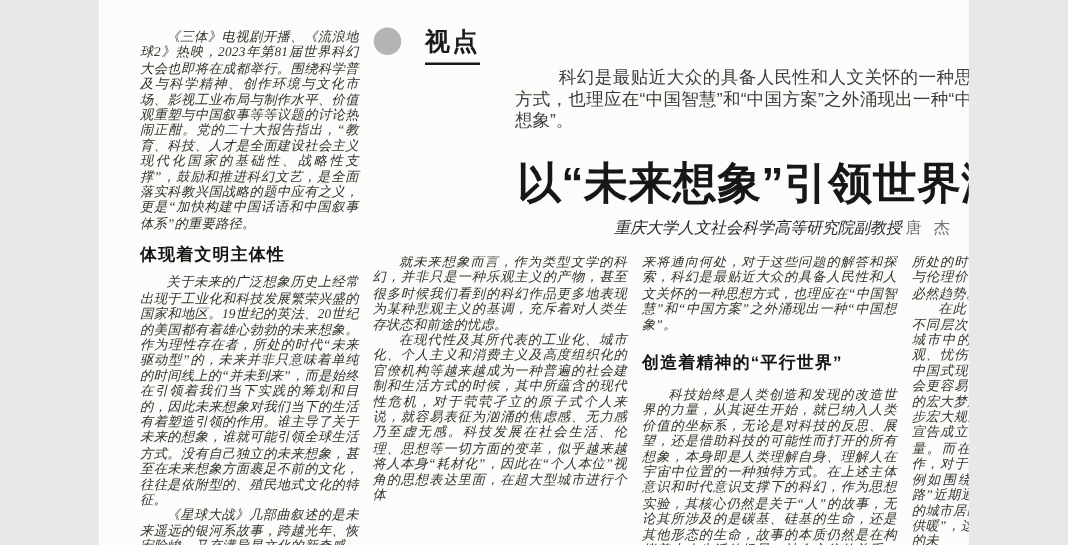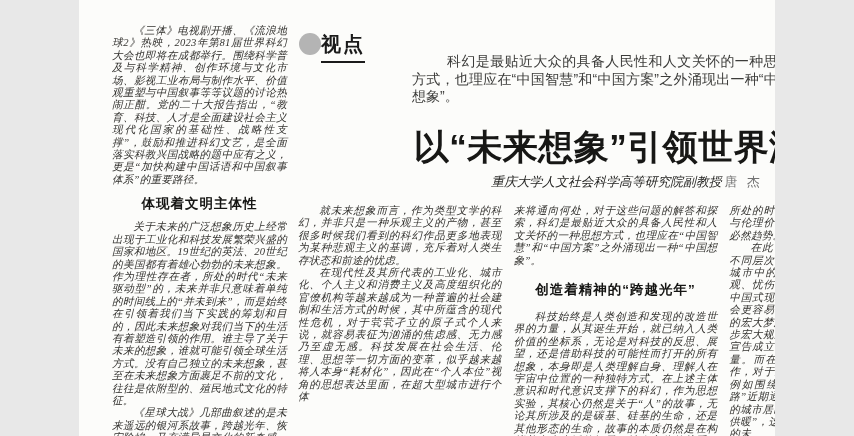--- a/index.html
+++ b/index.html
@@ -13,27 +13,27 @@
   .body-text p {
     margin:0; font-size:10.6px; line-height:12.4px;
     text-align:justify; text-indent:2em;
     font-style:italic; letter-spacing:0.2px; color:#33322f;
   }
   .body-text p.cont { text-indent:0; }
   
   .section-heading {
     font-family:"Liberation Sans","DejaVu Sans",sans-serif;
     font-style:normal; font-weight:700; font-size:13.5px;
-    text-align:center; letter-spacing:1px; color:#151513;
+    letter-spacing:1px; color:#151513;
     margin:9px 0 8px;
   }
   
   .col1 { position:absolute; left:33px; top:25px; width:175px; }
   
-  .badge { position:absolute; left:220px; top:31px; display:flex; align-items:flex-start; gap:0; }
+  .badge { position:absolute; left:220px; top:20px; display:flex; align-items:flex-start; gap:19px; }
   .badge-circle { width:22px; height:22px; border-radius:50%; background:#b4b4b4; margin-top:2px; }
   .badge-label {
     font-family:"Liberation Sans","DejaVu Sans",sans-serif;
     font-weight:700; font-size:20px; color:#1b1b1b;
     border-bottom:2px solid #1b1b1b; padding-bottom:3px; letter-spacing:2px;
   }
   
   .lead {
     position:absolute; left:333px; top:53px; width:380px;
     font-family:"Liberation Sans","DejaVu Sans",sans-serif;
@@ -92,21 +92,21 @@
 
   <div class="columns">
 
     <div class="bcol body-text">
       <p>就未来想象而言，作为类型文学的科幻，并非只是一种乐观主义的产物，甚至很多时候我们看到的科幻作品更多地表现为某种悲观主义的基调，充斥着对人类生存状态和前途的忧虑。</p>
       <p>在现代性及其所代表的工业化、城市化、个人主义和消费主义及高度组织化的官僚机构等越来越成为一种普遍的社会建制和生活方式的时候，其中所蕴含的现代性危机，对于茕茕孑立的原子式个人来说，就容易表征为汹涌的焦虑感、无力感乃至虚无感。科技发展在社会生活、伦理、思想等一切方面的变革，似乎越来越将人本身“耗材化”，因此在“个人本位”视角的思想表达里面，在超大型城市进行个体</p>
     </div>
 
     <div class="bcol body-text">
       <p class="cont">来将通向何处，对于这些问题的解答和探索，科幻是最贴近大众的具备人民性和人文关怀的一种思想方式，也理应在“中国智慧”和“中国方案”之外涌现出一种“中国想象”。</p>
-      <div class="section-heading mid">创造着精神的“跨越光年”</div>
+      <div class="section-heading mid">创造着精神的“平行世界”</div>
       <p>科技始终是人类创造和发现的改造世界的力量，从其诞生开始，就已纳入人类价值的坐标系，无论是对科技的反思、展望，还是借助科技的可能性而打开的所有想象，本身即是人类理解自身、理解人在宇宙中位置的一种独特方式。在上述主体意识和时代意识支撑下的科幻，作为思想实验，其核心仍然是关于“人”的故事，无论其所涉及的是碳基、硅基的生命，还是其他形态的生命，故事的本质仍然是在构拟着未来生活的场景、社会交往的关系，承载</p>
     </div>
 
     <div class="bcol body-text">
       <p class="cont">所处的时代、位置，承载我们的是非观念与伦理价值，已成为一种内在精神需求和必然趋势。</p>
       <p>在此，创作的主体性和时代性还有着不同层次的交织。如前所述，超大型现代城市中的个体化创作，容易呈现某种悲观、忧伤和晦暗的吟唱基调，但正在推动中国式现代化的行业主体、国家主体显然会更容易叙述其改造世界、征服星辰大海的宏大梦想，从“探月”“探火”工程的下一步宏大规划，到“小行星防御系统”办公室宣告成立，都支撑和显示着这种想象的力量。而在现代性条件下，同样是个体创作，对于正在城镇化中的偏远地区群众，例如围绕着塔克拉玛干沙漠的“和若铁路”近期通车，对于享受到前沿科技便捷性的城市居民，例如不少地方已实现的“核能供暖”，这些对他们来说都会引起进步主义的未</p>
     </div>
 
   </div>
 </div>

